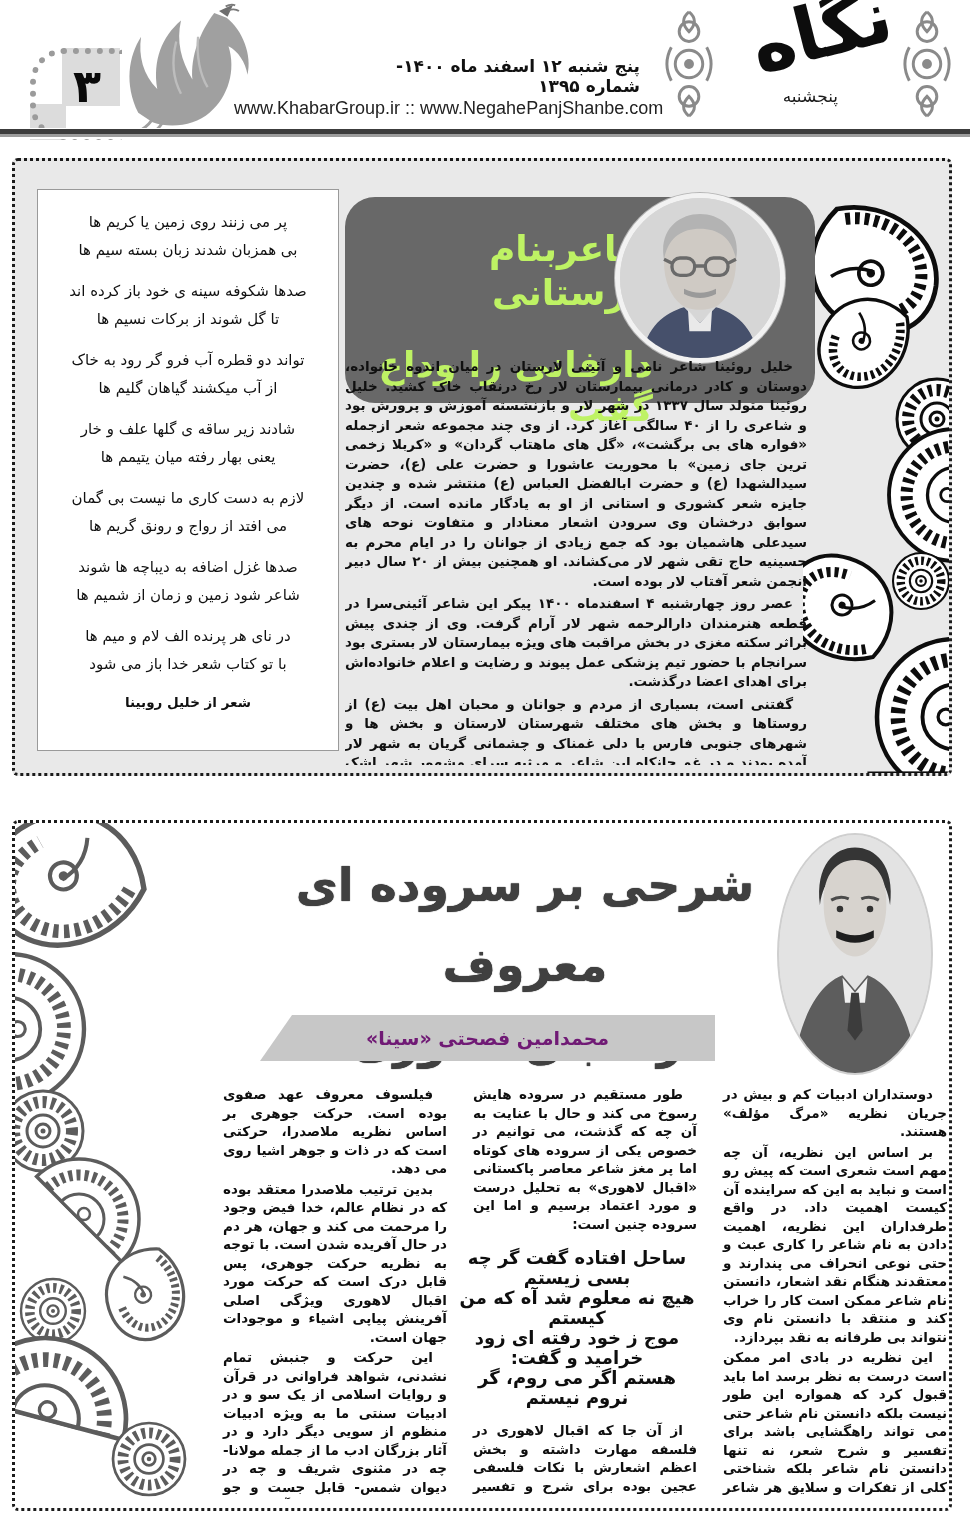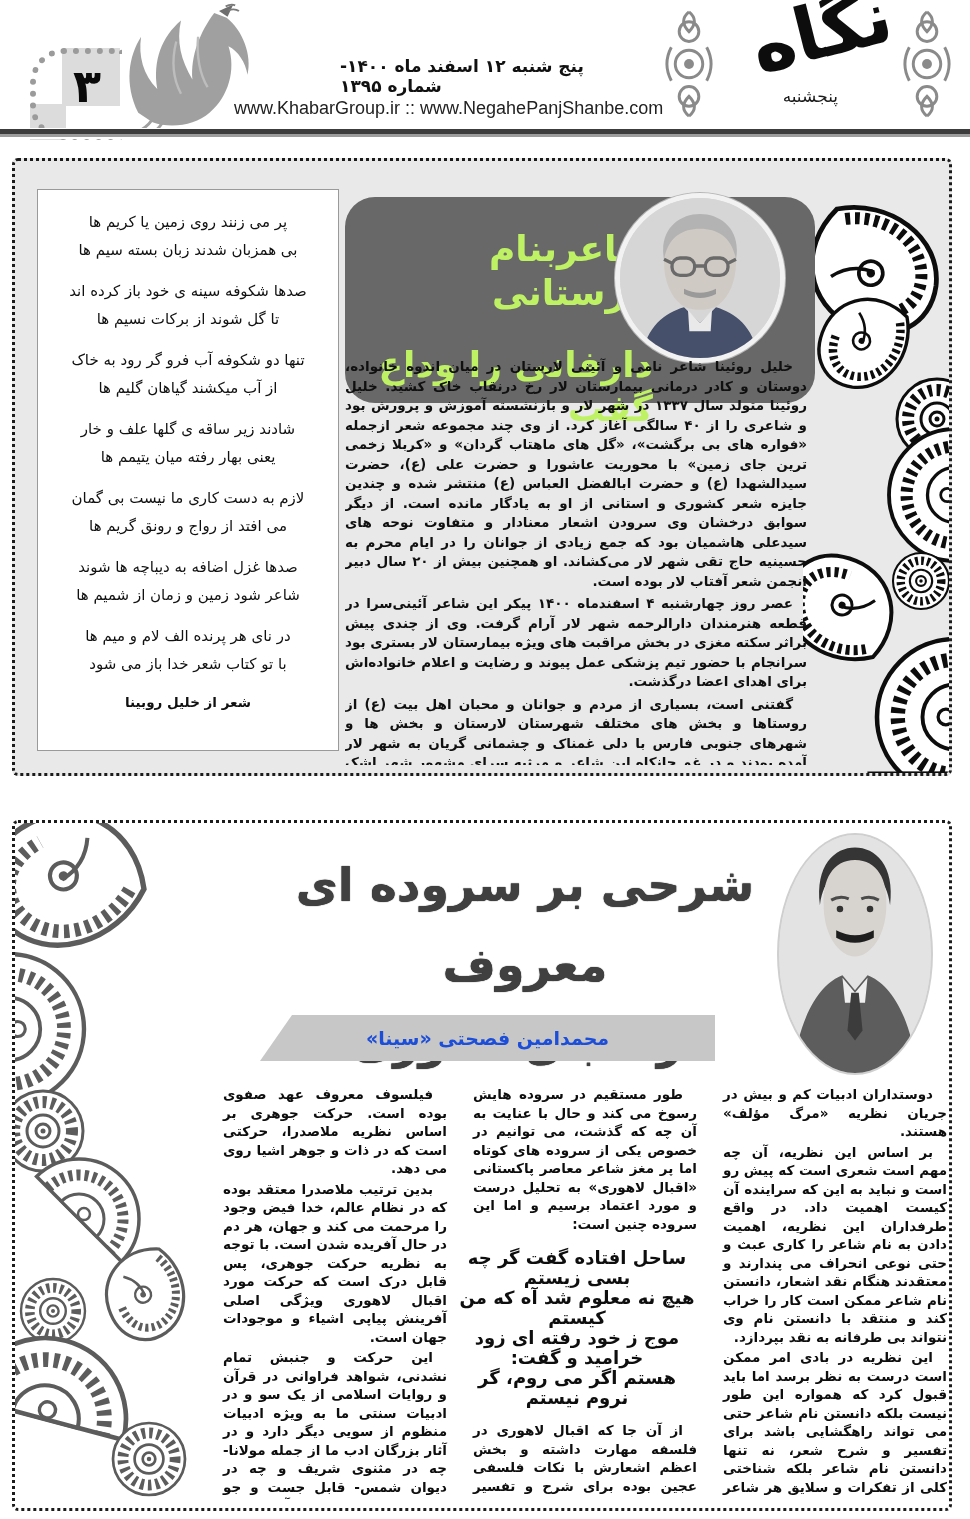--- a/index.html
+++ b/index.html
@@ -8,21 +8,21 @@
   
   #header{position:absolute;left:0;top:0;width:970px;height:130px;}
   .chain-box{position:absolute;left:28px;top:46px;width:96px;height:96px;}
   .chain-sq{position:absolute;right:4px;top:2px;width:58px;height:58px;background:#dcdcdc;}
   .chain-sq2{position:absolute;left:2px;bottom:2px;width:36px;height:36px;background:#dcdcdc;}
   .chain-arc{position:absolute;inset:2px;border:6px dotted #9b9b9b;border-right:none;
              border-radius:34px 0 0 34px;}
   .page-num{position:absolute;right:12px;top:10px;width:50px;text-align:center;
             font-size:46px;font-weight:bold;color:#0a0a0a;line-height:60px;}
   .phoenix{position:absolute;left:86px;top:0;width:190px;height:140px;}
-  .date-line{position:absolute;left:340px;top:56px;width:300px;text-align:left;direction:rtl;
+  .date-line{position:absolute;left:340px;top:56px;width:300px;text-align:right;direction:rtl;
              font-weight:bold;font-size:17px;color:#111;}
   .urls{position:absolute;left:234px;top:98px;font-size:18px;color:#222;
         font-family:"Liberation Sans",sans-serif;}
   .logo-wrap{position:absolute;right:0;top:0;width:352px;height:130px;}
   .logo-main{position:absolute;right:78px;top:-12px;font-size:74px;font-weight:bold;color:#0d0d0d;
              transform:rotate(-14deg);letter-spacing:-2px;direction:rtl;}
   .logo-sub{position:absolute;right:132px;top:86px;font-size:17px;color:#1a1a1a;direction:rtl;}
   .orn{position:absolute;top:10px;width:86px;height:108px;}
   .orn.l{left:28px;} .orn.r{right:0px;}
   .divider{position:absolute;left:0;top:128px;width:970px;height:11px;
@@ -52,21 +52,21 @@
   
   #article2{position:absolute;left:12px;top:820px;width:934px;height:685px;
             border:3px dotted #1b1b1b;border-radius:6px;background:#fff;overflow:hidden;}
   .deco-left{position:absolute;left:-6px;top:-4px;width:205px;height:692px;color:#5c5c5c;}
   .a2-title{position:absolute;left:230px;top:22px;width:560px;text-align:center;direction:rtl;
             color:#404040;font-weight:bold;}
   .a2-title .t1{font-size:46px;line-height:80px;letter-spacing:-1px;text-shadow:0 0 1px #000;}
   .a2-title .t2{font-size:44px;line-height:76px;letter-spacing:-1px;text-shadow:0 0 1px #000;}
   .byline-bar{position:absolute;left:245px;top:192px;width:455px;height:46px;background:#c7c7c7;
               clip-path:polygon(32px 0,100% 0,100% 100%,0 100%);direction:rtl;text-align:center;}
-  .byline-bar span{font-size:19px;font-weight:bold;line-height:46px;color:#1d4ed8;margin-top:38px;}
+  .byline-bar span{font-size:19px;font-weight:bold;line-height:46px;color:#701a75;margin-top:38px;}
   .photo2{position:absolute;right:18px;top:12px;width:152px;height:238px;border-radius:50%;
           overflow:hidden;background:#e4e4e4;box-shadow:0 0 0 2px #cfcfcf;}
   .cols{position:absolute;left:190px;top:262px;width:742px;height:414px;direction:rtl;
         display:flex;gap:10px;overflow:hidden;}
   .col{width:240px;text-align:justify;font-size:13.5px;font-weight:bold;line-height:18.5px;color:#0e0e0e;}
   .col p{margin:0 0 2px 16px;text-indent:14px;}
   .poem2{margin:15px 0 13px 0;text-align:center;}
   .poem2 div{font-size:18px;line-height:20px;font-weight:bold;}
 </style>
 </head>
@@ -156,21 +156,21 @@
       <div class="stanzas">
         <div class="stanza">
             <div class="pline">پر می زنند روی زمین یا کریم ها</div>
             <div class="pline">بی همزبان شدند زبان بسته سیم ها</div>
           </div>
         <div class="stanza">
             <div class="pline">صدها شکوفه سینه ی خود باز کرده اند</div>
             <div class="pline">تا گل شوند از برکات نسیم ها</div>
           </div>
         <div class="stanza">
-            <div class="pline">تنها دو شکوفه آب فرو گر رود به خاک</div>
+            <div class="pline">تواند دو قطره آب فرو گر رود به خاک</div>
             <div class="pline">از آب میکشند گیاهان گلیم ها</div>
           </div>
         <div class="stanza">
             <div class="pline">شادند زیر ساقه ی گلها علف و خار</div>
             <div class="pline">یعنی بهار رفته میان یتیمم ها</div>
           </div>
         <div class="stanza">
             <div class="pline">لازم به دست کاری ما نیست بی گمان</div>
             <div class="pline">می افتد از رواج و رونق گریم ها</div>
           </div>

